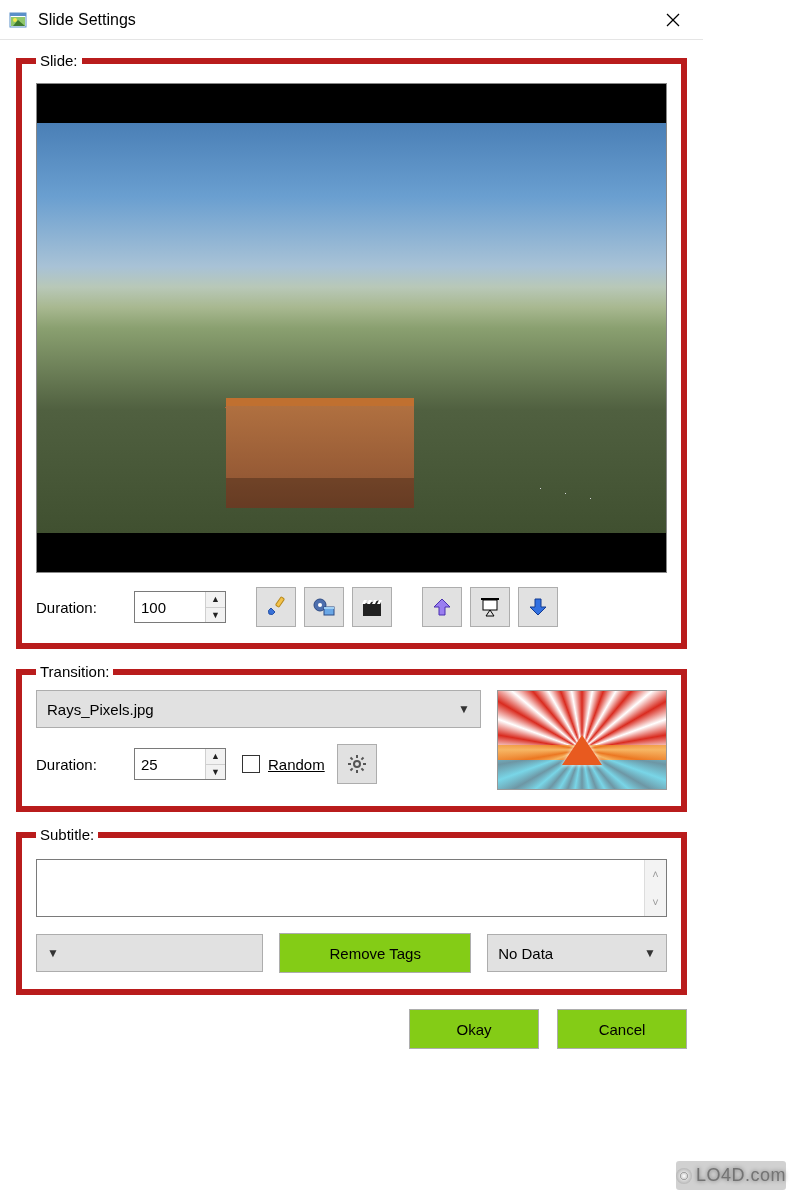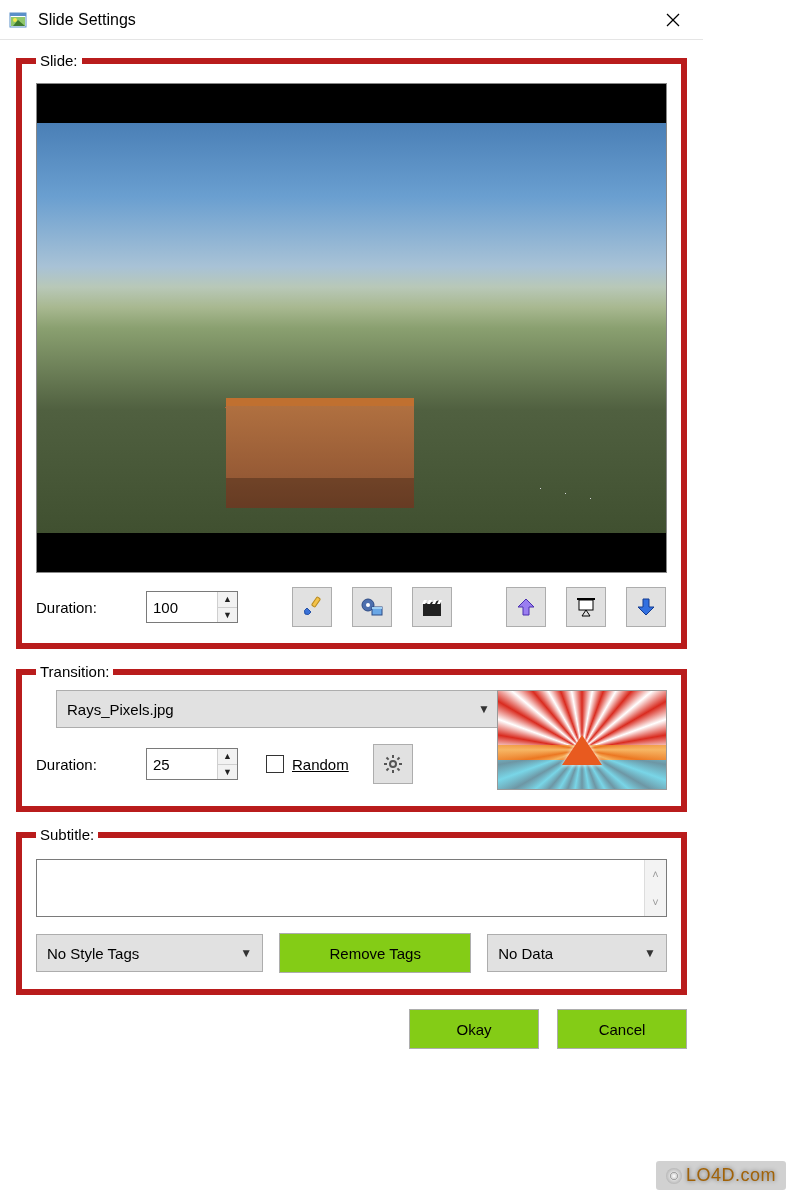--- a/index.html
+++ b/index.html
@@ -95,21 +95,21 @@
     position:absolute;
     left:30%; bottom:6%;
     width:30%; height:25%;
     background: linear-gradient(#b07040, #8a5030);
     border-top: 8px solid #c07030;
     box-shadow: inset 0 -30px 0 rgba(0,0,0,.25);
   }
   .row {
     display:flex;
     align-items:center;
-    gap:20px;
+    gap:8px;
     margin-top:14px;
   }
   .label { font-size:15px; min-width:90px; }
   .num-input {
     display:flex; align-items:stretch; height:32px;
     border:1px solid #7a7a7a; background:#fdba74;
   }
   .num-input input {
     border:0; width:70px; padding:2px 6px; font-size:15px;
     outline:none; font-family:inherit;
@@ -197,24 +197,24 @@
   .button {
     min-width:130px; height:40px;
     border:1px solid #adadad; background:#84cc16;
     display:inline-flex;align-items:center;justify-content:center;
     cursor:pointer; font-size:15px; padding:0 16px;
   }
   .footer-btns {
     display:flex; justify-content:flex-end; gap:18px; margin-top:6px;
   }
   .watermark {
-    position:absolute; bottom:10px; right:14px; color:#a16207;
+    position:absolute; bottom:10px; right:14px; color:#737373;
     font-size:18px; text-shadow:0 0 4px rgba(0,0,0,.5);
     letter-spacing:.5px; display:flex; align-items:center; gap:4px;
-    background: rgba(0,0,0,.18); padding:4px 10px; border-radius:3px;
+    background: rgba(0,0,0,.18); padding:4px 0; border-radius:3px;
   }
   .watermark .disc{
     width:16px;height:16px;border-radius:50%;
     background: radial-gradient(circle at 50% 50%, #fff 0%, #ccc 30%, #888 32%, #ddd 36%, #999 100%);
     display:inline-block;
   }
 </style>
 </head>
 <body>
 
@@ -303,21 +303,21 @@
             <polygon points="10,18 2,10 7,10 7,2 13,2 13,10 18,10" fill="#3270e0" stroke="#123a90"></polygon>
           </svg>
         </div>
       </div>
     </fieldset>
 
     <fieldset class="group">
       <legend>Transition:</legend>
       <div style="display:flex; gap:16px; align-items:flex-start;">
         <div style="flex:1;">
-          <div class="combo" style="width:100%;margin-left:20px;">
+          <div class="combo" style="width:100%;">
             <span class="txt">Rays_Pixels.jpg</span>
             <span class="chev">▼</span>
           </div>
           <div class="row" style="margin-top:16px;">
             <span class="label">Duration:</span>
             <div class="num-input">
               <input type="text" value="25" style="">
               <div class="spin">
                 <div>▲</div>
                 <div>▼</div>
@@ -352,21 +352,20 @@
       <legend>Subtitle:</legend>
       <div class="subtitle-input">
         <textarea style=""></textarea>
         <div class="sb">
           <div>˄</div>
           <div>˅</div>
         </div>
       </div>
       <div class="row" style="margin-top:16px; gap:16px;">
         <div class="combo" style="flex:1.3;">
-          <span class="txt">No Style Tags</span>
           <span class="chev">▼</span>
         </div>
         <div class="button" style="flex:1; min-width:0;">
           <span>Remove Tags</span>
         </div>
         <div class="combo" style="flex:1;">
           <span class="txt">No Data</span>
           <span class="chev">▼</span>
         </div>
       </div>

